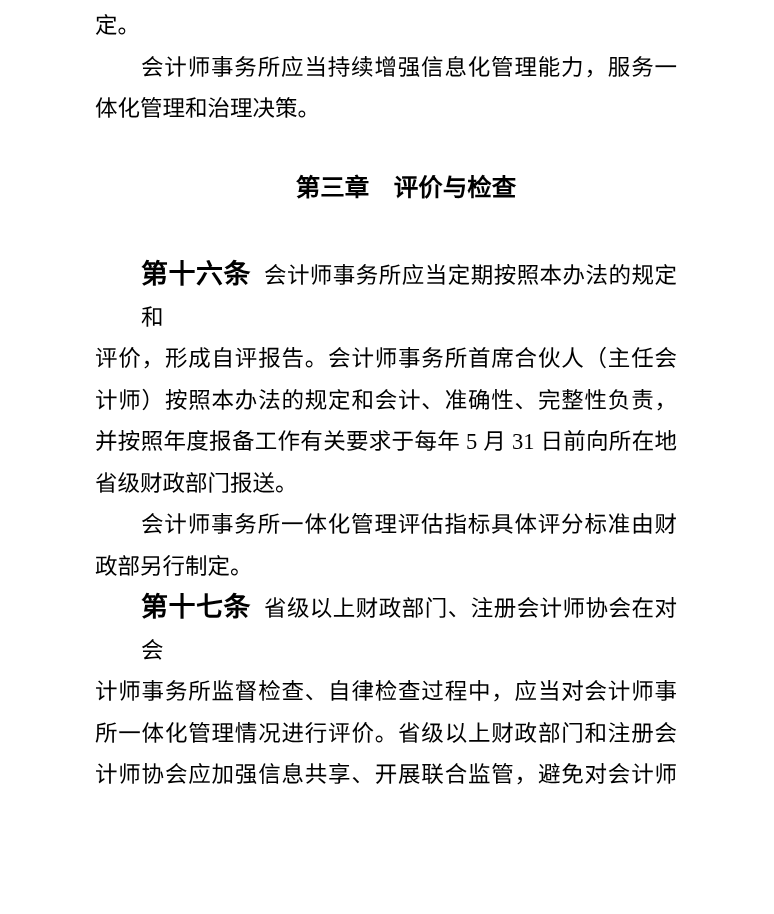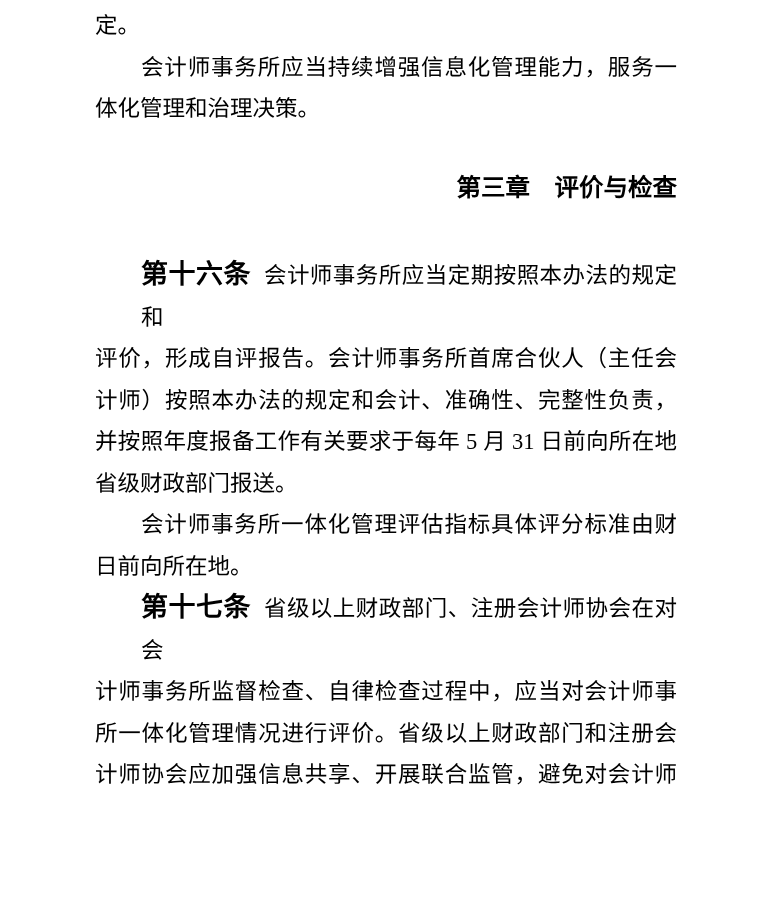--- a/index.html
+++ b/index.html
@@ -38,21 +38,21 @@
     font-family: "Liberation Sans", "DejaVu Sans", sans-serif;
     font-weight: 700;
     font-size: 27px;
     margin-right: 13px;
   }
   .heading {
     font-family: "Liberation Sans", "DejaVu Sans", sans-serif;
     font-weight: 700;
     font-size: 24.5px;
     line-height: 41.5px;
-    text-align: right;
+    text-align: center;
     padding-left: 40px;
     margin: 37px 0 46px 0;
   }
 </style>
 </head>
 <body>
 
 <div class="page">
 
   <div class="ln">定。</div>
@@ -64,21 +64,21 @@
 
   <div class="ln indent fill">
     <b class="term">第十六条</b><span>会计师事务所应当定期按照本办法的规定和</span>
   </div>
   <div class="ln fill">评价，形成自评报告。会计师事务所首席合伙人（主任会</div>
   <div class="ln fill">计师）按照本办法的规定和会计、准确性、完整性负责，</div>
   <div class="ln fill">并按照年度报备工作有关要求于每年 5 月 31 日前向所在地</div>
   <div class="ln">省级财政部门报送。</div>
 
   <div class="ln indent fill">会计师事务所一体化管理评估指标具体评分标准由财</div>
-  <div class="ln">日前向所在地。</div>
+  <div class="ln">政部另行制定。</div>
 
   <div class="ln indent fill">
     <b class="term">第十七条</b><span>省级以上财政部门、注册会计师协会在对会</span>
   </div>
   <div class="ln fill">计师事务所监督检查、自律检查过程中，应当对会计师事</div>
   <div class="ln fill">所一体化管理情况进行评价。省级以上财政部门和注册会</div>
   <div class="ln fill">计师协会应加强信息共享、开展联合监管，避免对会计师</div>
 
 </div>
 

